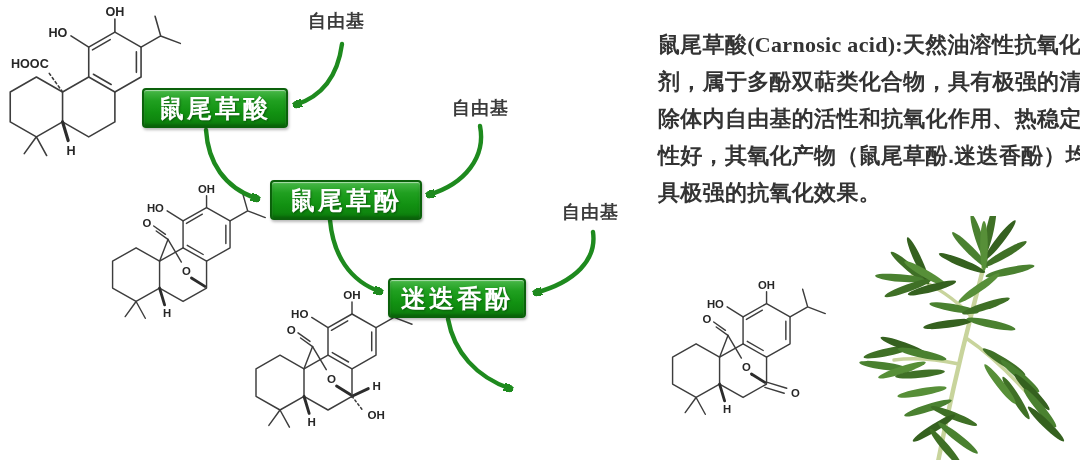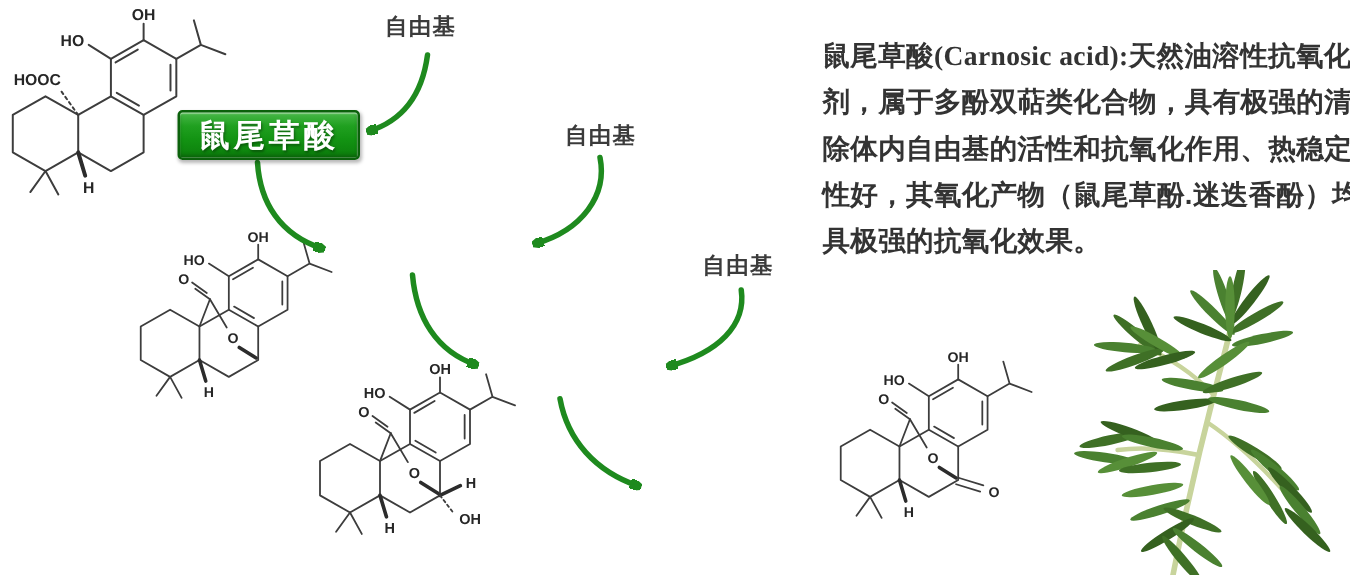--- a/index.html
+++ b/index.html
@@ -144,20 +144,22 @@
     <path d="M330,216 C333,250 349,277 381,288" marker-end="url(#ah)"></path>
     <path d="M593,228 C597,256 575,278 535,289" marker-end="url(#ah)"></path>
     <path d="M448,315 C454,348 476,373 511,385" marker-end="url(#ah)"></path>
   </svg>
 
   <div class="radical" style="left:308px;top:5px;">自由基</div>
   <div class="radical" style="left:452px;top:92px;">自由基</div>
   <div class="radical" style="left:562px;top:196px;">自由基</div>
 
   <div class="node" style="left:142px;top:84px;width:142px;height:36px;">鼠尾草酸</div>
+  <div class="node" style="left:270px;top:176px;width:148px;height:36px;">鼠尾草酚</div>
+  <div class="node" style="left:388px;top:274px;width:134px;height:36px;">迷迭香酚</div>
 
   <p class="desc" style="margin:12px;">
     <span>鼠尾草酸</span><span class="en">(Carnosic acid):</span><span>天然油溶性抗氧化剂，属于多酚双萜类化合物，具有极强的清除体内自由基的活性和抗氧化作用、热稳定性好，其氧化产物（鼠尾草酚.迷迭香酚）均具极强的抗氧化效果。</span>
   </p>
 
   <svg class="abs" style="left:858px;top:212px;" width="222" height="248" viewBox="0 0 222 248">
     <g fill="none" stroke="#c8d49c" stroke-width="4.5" stroke-linecap="round">
       <path d="M80,246 C88,205 98,158 113,100 C118,80 123,62 127,45"></path>
       <path d="M113,100 C98,84 78,70 54,60" stroke-width="3.5"></path>
       <path d="M101,148 C82,144 58,141 36,144" stroke-width="3.5"></path>

